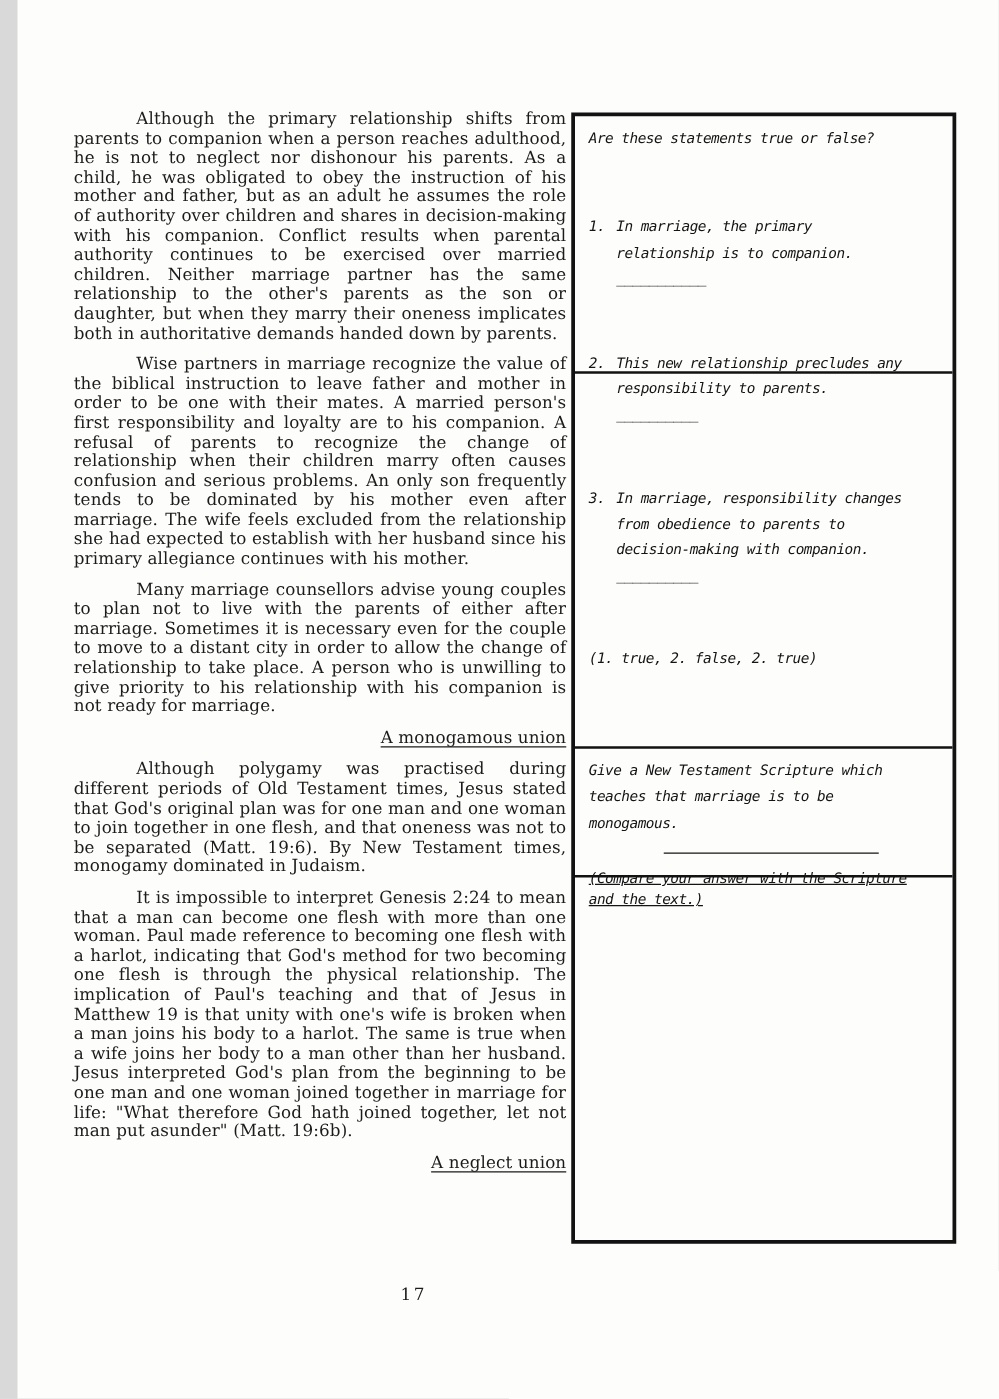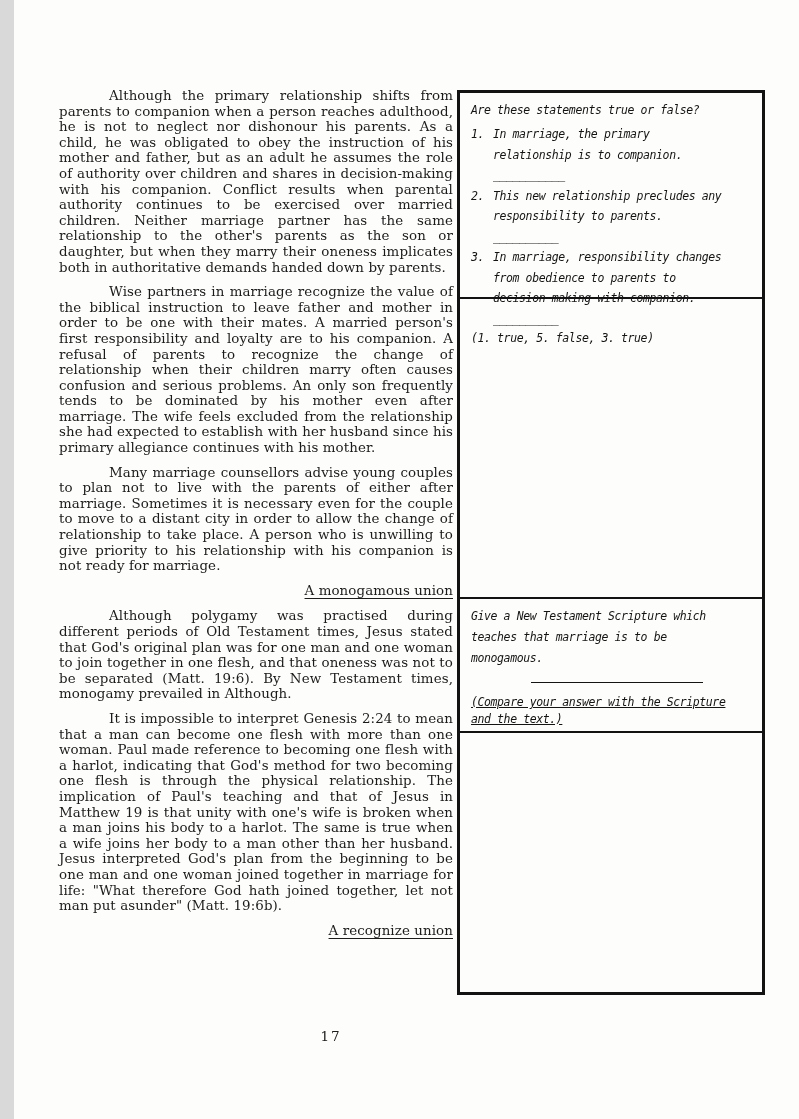--- a/index.html
+++ b/index.html
@@ -23,25 +23,25 @@
   }
   
   .qbox {
     position:absolute; left:443px; top:90px; width:308px; height:905px;
     border:3px solid #121212; box-sizing:border-box;
     display:flex; flex-direction:column;
     font-family:"DejaVu Sans Mono", "Liberation Mono", monospace;
     font-style:italic; font-size:11.5px; letter-spacing:-0.4px;
     color:#141414;
   }
-  .sec { box-sizing:border-box; padding:7px 28px 5px 11px; }
+  .sec { box-sizing:border-box; padding:7px 28px 5px 11px;gap:47px; }
   .sec-divider { border-bottom:2px solid #121212; }
   .sec1 { height:206px; display:flex; flex-direction:column; }
   .sec2 { height:300px; }
-  .sec3 { height:134px; }
+  .sec3 { height:103px; }
   .sec4 { flex:1; }
   .quiz-prompt { line-height:20px; margin-bottom:4px; white-space:nowrap; }
   .quiz-item { display:flex; line-height:20.5px; }
   .quiz-item .num { flex:0 0 22px; }
   .quiz-item .qt { flex:1; }
   .answer-key { margin-top:auto; line-height:18px; padding-bottom:2px; }
   .ex-prompt { line-height:21px; }
   .blank-line {
     height:0; border-bottom:1.5px solid #141414;
     width:172px; margin:13px 30px 11px 60px;
@@ -56,42 +56,42 @@
 </head>
 <body>
 
 <div class="page">
 
   <div class="main-col">
     <p>Although the primary relationship shifts from parents to companion when a person reaches adulthood, he is not to neglect nor dishonour his parents.  As a child, he was obligated to obey the instruction of his mother and father, but as an adult he assumes the role of authority over children and shares in decision-making with his companion.  Conflict results when parental authority continues to be exercised over married children.  Neither marriage partner has the same relationship to the other's parents as the son or daughter, but when they marry their oneness implicates both in authoritative demands handed down by parents.</p>
     <p>Wise partners in marriage recognize the value of the biblical instruction to leave father and mother in order to be one with their mates.  A married person's first responsibility and loyalty are to his companion.  A refusal of parents to recognize the change of relationship when their children marry often causes confusion and serious problems.  An only son frequently tends to be dominated by his mother even after marriage.  The wife feels excluded from the relationship she had expected to establish with her husband since his primary allegiance continues with his mother.</p>
     <p>Many marriage counsellors advise young couples to plan not to live with the parents of either after marriage.  Sometimes it is necessary even for the couple to move to a distant city in order to allow the change of relationship to take place.  A person who is unwilling to give priority to his relationship with his companion is not ready for marriage.</p>
     <h2>A monogamous union</h2>
-    <p>Although polygamy was practised during different periods of Old Testament times, Jesus stated that God's original plan was for one man and one woman to join together in one flesh, and that oneness was not to be separated (Matt. 19:6).  By New Testament times, monogamy prevailed in Although.</p>
+    <p>Although polygamy was practised during different periods of Old Testament times, Jesus stated that God's original plan was for one man and one woman to join together in one flesh, and that oneness was not to be separated (Matt. 19:6).  By New Testament times, monogamy dominated in Judaism.</p>
     <p>It is impossible to interpret Genesis 2:24 to mean that a man can become one flesh with more than one woman.  Paul made reference to becoming one flesh with a harlot, indicating that God's method for two becoming one flesh is through the physical relationship.  The implication of Paul's teaching and that of Jesus in Matthew 19 is that unity with one's wife is broken when a man joins his body to a harlot.  The same is true when a wife joins her body to a man other than her husband.  Jesus interpreted God's plan from the beginning to be one man and one woman joined together in marriage for life: "What therefore God hath joined together, let not man put asunder" (Matt. 19:6b).</p>
-    <h2>A recognize union</h2>
+    <h2>A neglect union</h2>
   </div>
 
   <div class="qbox">
 
     <div class="sec sec1 sec-divider">
       <div class="quiz-prompt">Are these statements true or false?</div>
       <div class="quiz-item">
         <span class="num">1.</span>
         <span class="qt">In marriage, the primary relationship is to companion. ___________</span>
       </div>
       <div class="quiz-item">
         <span class="num">2.</span>
         <span class="qt">This new relationship precludes any responsibility to parents. __________</span>
       </div>
       <div class="quiz-item">
         <span class="num">3.</span>
         <span class="qt">In marriage, responsibility changes from obedience to parents to decision-making with companion. __________</span>
       </div>
-      <div class="answer-key">(1. true, 5. false, 3. true)</div>
+      <div class="answer-key">(1. true, 2. false, 2. true)</div>
     </div>
 
     <div class="sec sec2 sec-divider"></div>
 
     <div class="sec sec3 sec-divider">
       <div class="ex-prompt">Give a New Testament Scripture which teaches that marriage is to be monogamous.</div>
       <div class="blank-line"></div>
       <div class="ex-note">(Compare your answer with the Scripture and the text.)</div>
     </div>
 

